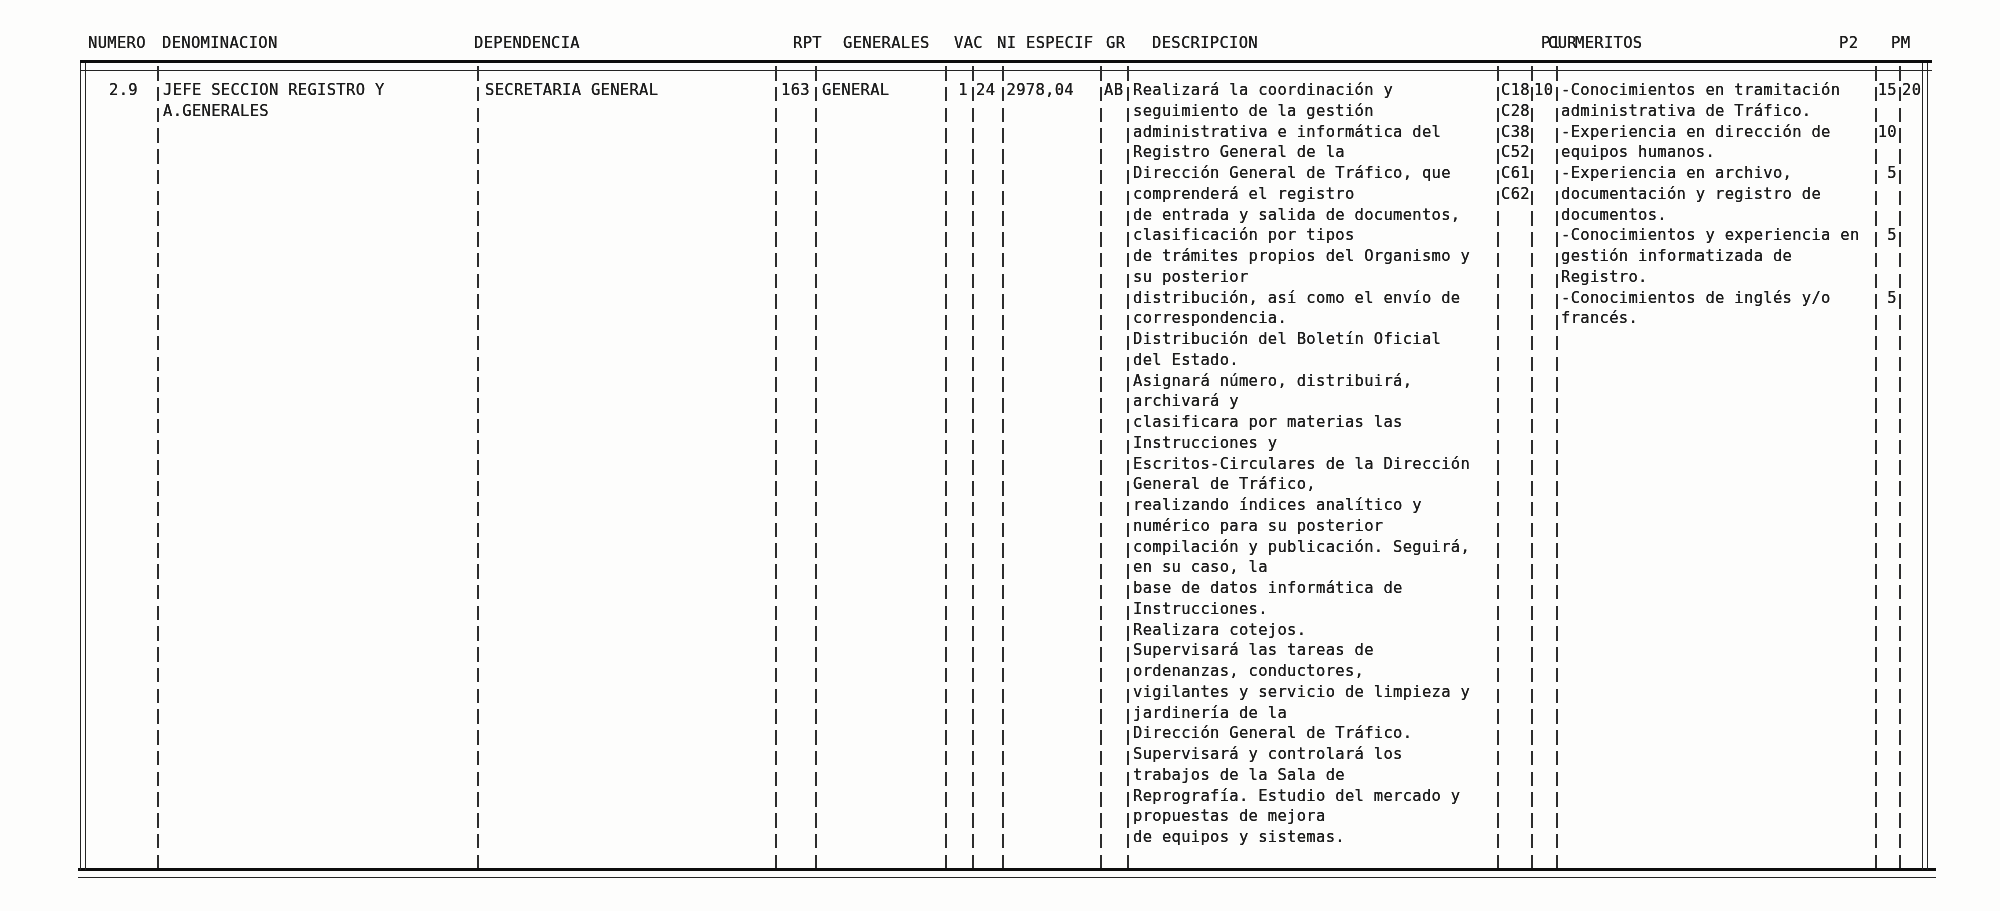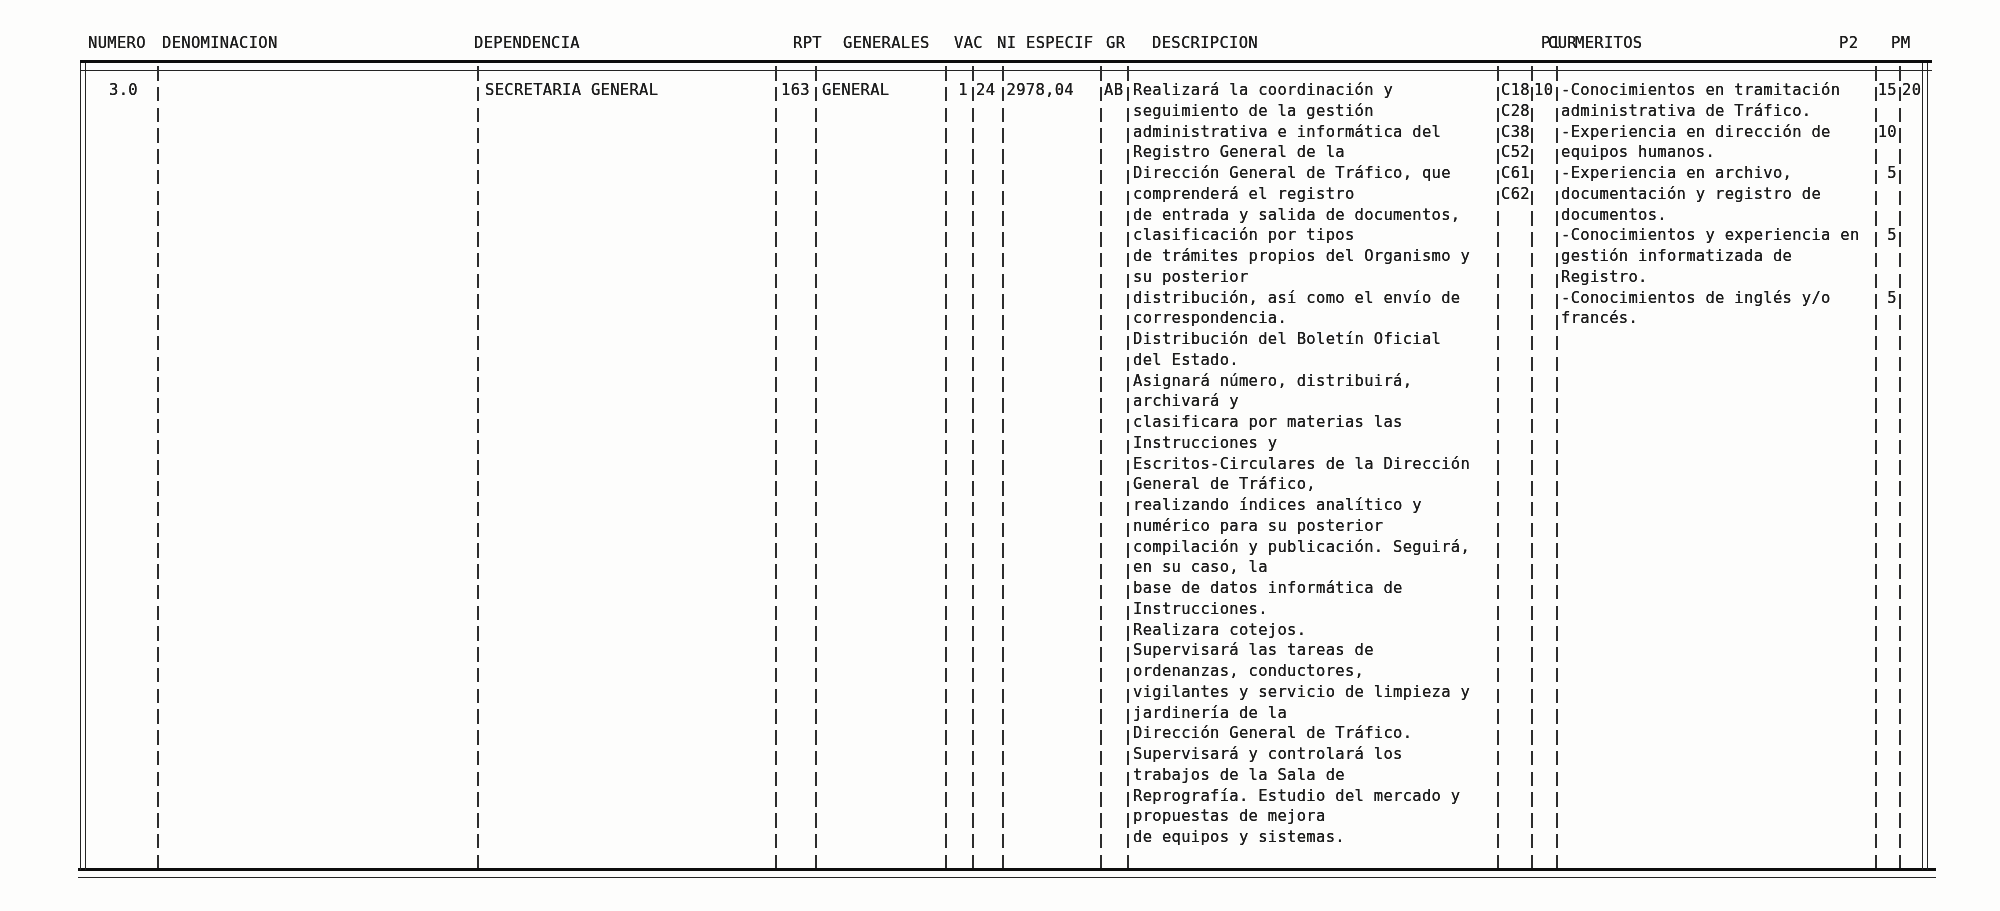--- a/index.html
+++ b/index.html
@@ -67,21 +67,23 @@
   <div class="sep" style="left:972px"></div>
   <div class="sep" style="left:1002px"></div>
   <div class="sep" style="left:1100px"></div>
   <div class="sep" style="left:1127px"></div>
   <div class="sep" style="left:1497px"></div>
   <div class="sep" style="left:1531px"></div>
   <div class="sep" style="left:1556px"></div>
   <div class="sep" style="left:1875px"></div>
   <div class="sep" style="left:1899px"></div>
 
-  <div class="cell ra" style="left:86px;width:52px">3.0</div>
+  <div class="cell ra" style="left:86px;width:52px">2.9</div>
+  <div class="cell" style="left:163px;width:300px">JEFE SECCION REGISTRO Y
+A.GENERALES</div>
   <div class="cell" style="left:485px;width:280px">SECRETARIA GENERAL</div>
   <div class="cell" style="left:781px;width:34px">163</div>
   <div class="cell" style="left:822px;width:120px">GENERAL</div>
   <div class="cell ra" style="left:944px;width:24px">1</div>
   <div class="cell" style="left:976px;width:24px">24</div>
   <div class="cell ra" style="left:1004px;width:70px">2978,04</div>
   <div class="cell" style="left:1104px;width:22px">AB</div>
   <div class="cell" style="left:1133px;width:362px">Realizará la coordinación y
 seguimiento de la gestión
 administrativa e informática del

